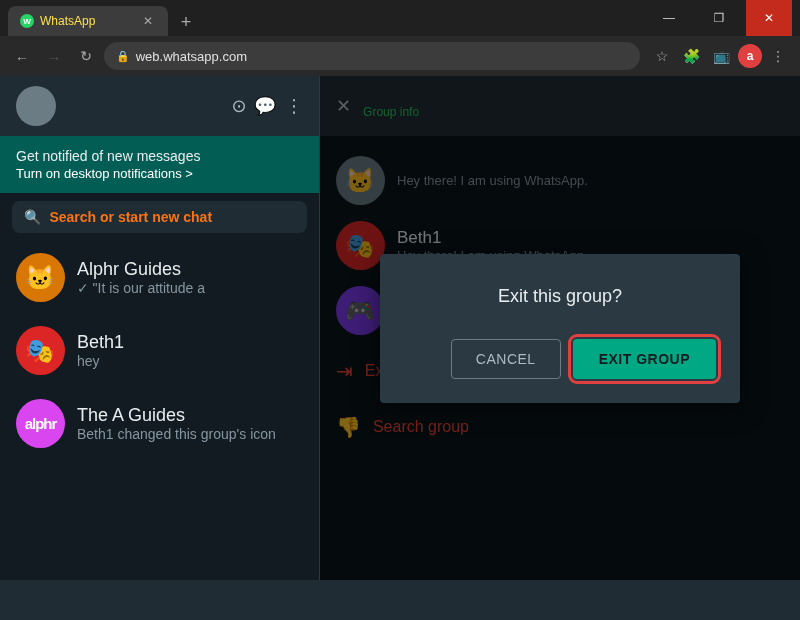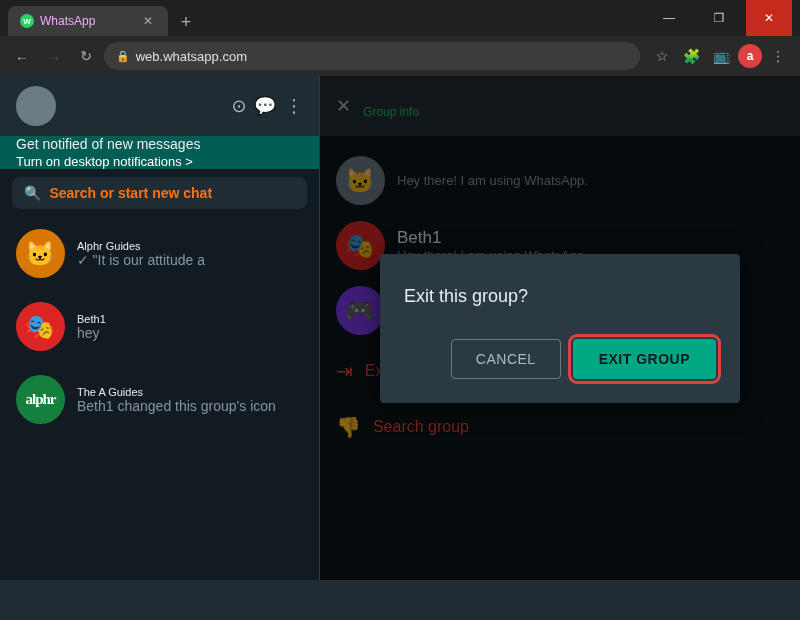--- a/index.html
+++ b/index.html
@@ -52,21 +52,21 @@
       display: flex;
       align-items: center;
       justify-content: center;
       font-size: 8px;
       color: white;
       font-weight: bold;
     }
 
     .tab-title {
       font-size: 12px;
-      color: #f0abfc;
+      color: #fde047;
       flex: 1;
     }
 
     .tab-close {
       font-size: 12px;
       color: #aaa;
       cursor: pointer;
       width: 16px;
       height: 16px;
       display: flex;
@@ -223,21 +223,21 @@
     }
 
     .sidebar-icon {
       color: #aebac1;
       font-size: 18px;
       cursor: pointer;
     }
 
     .notification-banner {
       background: #025d54;
-      padding: 0 16px;
+      padding: 12px 16px;
       display: flex;
       flex-direction: column;
       gap: 2px;
     }
 
     .notif-title {
       color: #e9edef;
       font-size: 14px;
       font-weight: 500;
     }
@@ -294,30 +294,30 @@
       display: flex;
       align-items: center;
       justify-content: center;
       font-size: 20px;
       color: white;
       font-weight: bold;
     }
 
     .avatar-orange { background: #d97706; }
     .avatar-red { background: #dc2626; }
-    .avatar-blue { background: #15803d; font-family: Liberation Serif, serif; }
+    .avatar-blue { background: #d946ef; }
 
     .chat-info {
       flex: 1;
       min-width: 0;
     }
 
     .chat-name {
       color: #e9edef;
-      font-size: 11px;
+      font-size: 18px;
       font-weight: 400;
     }
 
     .chat-preview {
       color: #8696a0;
       font-size: 14px;
       white-space: nowrap;
       overflow: hidden;
       text-overflow: ellipsis;
     }
@@ -438,20 +438,21 @@
       min-width: 360px;
       max-width: 400px;
       box-shadow: 0 4px 24px rgba(0,0,0,0.5);
     }
 
     .modal-title {
       color: #e9edef;
       font-size: 18px;
       font-weight: 400;
       margin-bottom: 32px;
+      text-align: center;
     }
 
     .modal-buttons {
       display: flex;
       justify-content: flex-end;
       gap: 12px;
     }
 
     .btn-cancel {
       padding: 10px 24px;

